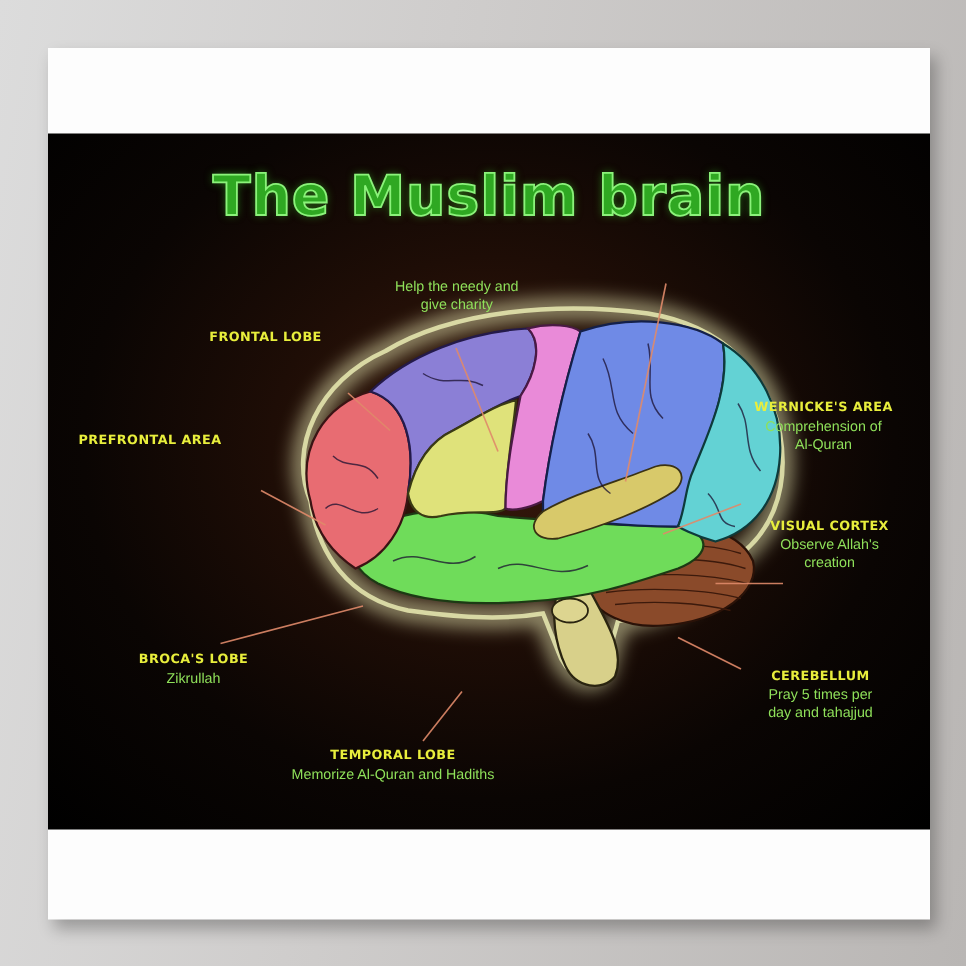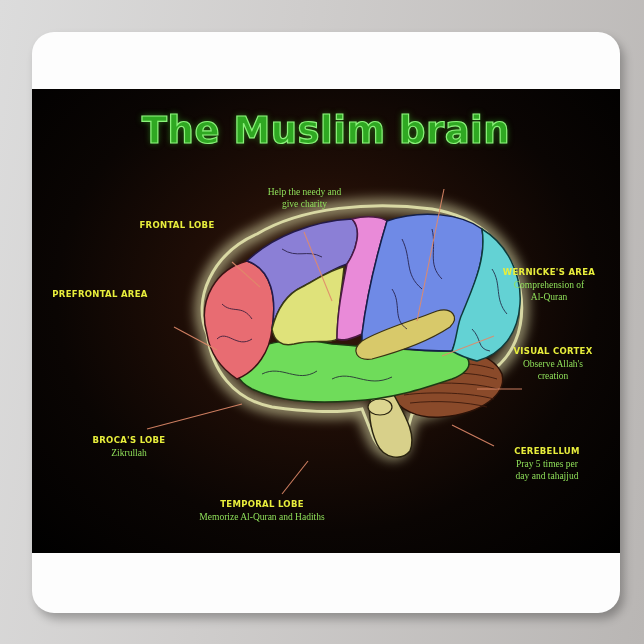--- a/index.html
+++ b/index.html
@@ -5,41 +5,40 @@
   html, body { margin:0; padding:0; }
   body {
     width:644px; height:644px; overflow:hidden; position:relative;
     background: linear-gradient(100deg, #dcdcdc 0%, #cfcdcc 40%, #b9b6b4 100%);
     font-family: "DejaVu Sans Mono", monospace;
   }
   .poster {
     position:absolute; left:32px; top:32px; width:588px; height:581px;
     background:#fdfdfd;
     box-shadow: 4px 6px 10px rgba(0,0,0,0.28);
-    border-radius: 22px;
   }
   .artwork {
     position:absolute; left:0; top:57px; width:588px; height:464px;
     background: radial-gradient(ellipse at 50% 45%, #3a1a0c 0%, #1e0d06 35%, #0a0503 65%, #000 100%);
     overflow:hidden;
   }
   .title {
     position:absolute; left:0; width:100%; top:20px; text-align:center;
     font-family: "DejaVu Sans", sans-serif; font-weight:bold; font-size:37px;
     color:#2fa822; letter-spacing:0.5px;
     -webkit-text-stroke:1.2px #8bf27a;
     text-shadow: 0 0 6px rgba(60,200,40,0.55);
   }
   .label { position:absolute; text-align:center; line-height:12px; }
   .label .h {
     font-family:"DejaVu Sans", sans-serif; font-weight:bold; font-size:8.5px;
     color:#e8ee3c; letter-spacing:0.3px; display:block; margin-bottom:1px;
   }
   .label .d {
-    font-family:Liberation Serif, serif; font-size:9.5px; color:#8fe05a;
+    font-family:Liberation Sans, sans-serif; font-size:9.5px; color:#8fe05a;
     display:block; white-space:pre-line;
   }
   svg.brain { position:absolute; left:0; top:0; }
 </style>
 </head>
 <body>
 
 <div class="poster">
   <div class="artwork">
 

